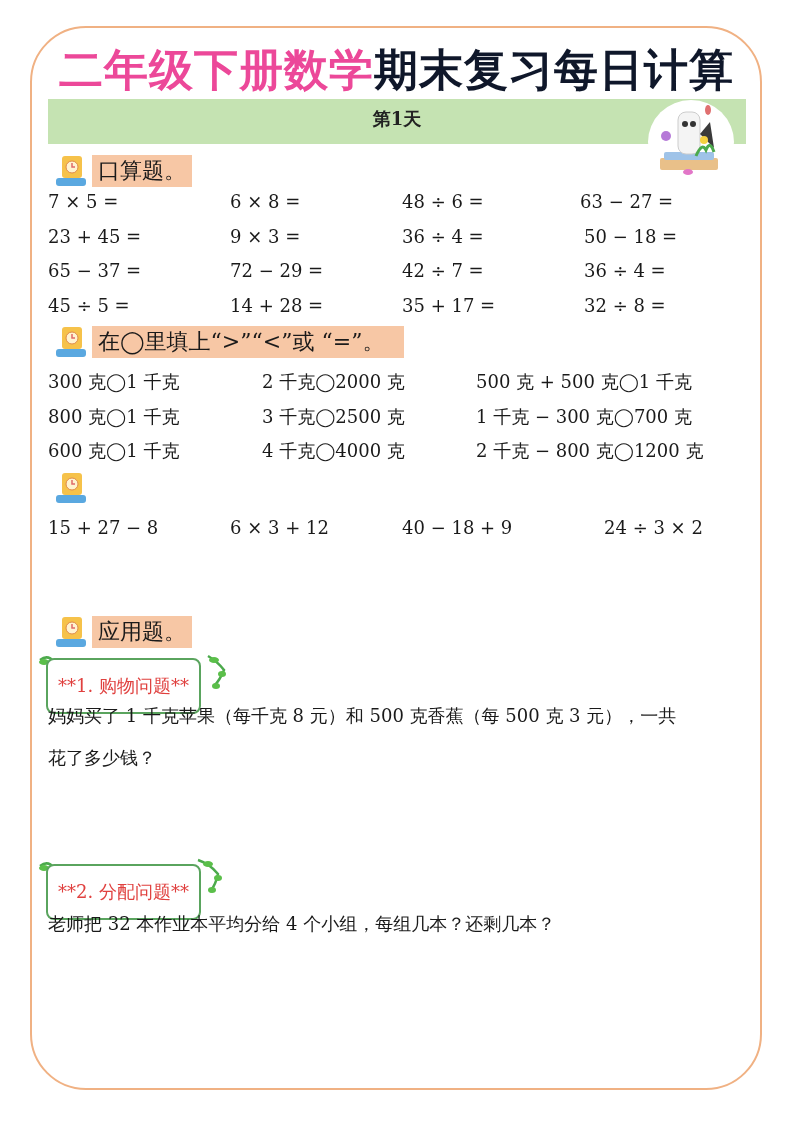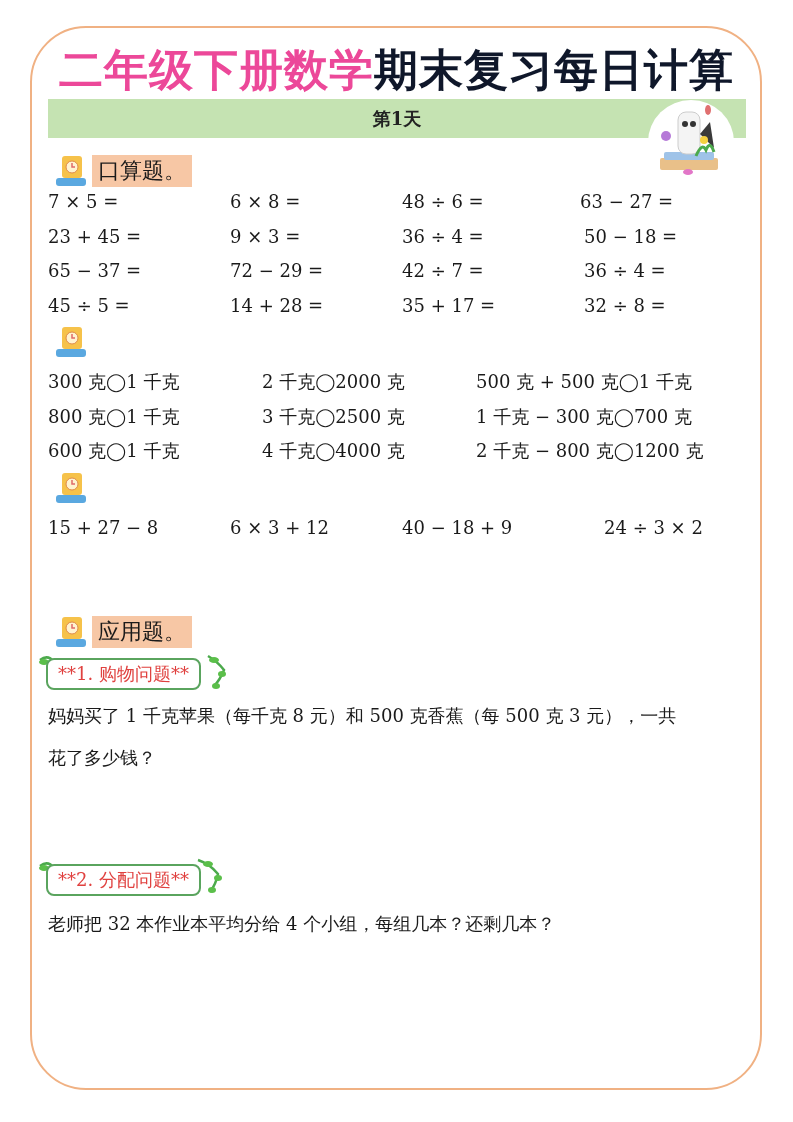--- a/index.html
+++ b/index.html
@@ -5,34 +5,34 @@
   html, body { margin:0; padding:0; background:#ffffff; }
   body { width:793px; height:1122px; position:relative; overflow:hidden;
          font-family:"DejaVu Serif","Liberation Serif",serif; color:#1a1a1a; }
   .frame { position:absolute; left:30px; top:26px; width:732px; height:1064px;
            border:2px solid #f0b183; border-radius:56px; box-sizing:border-box; }
   .title { position:absolute; left:0; top:40px; width:793px; text-align:center;
            font-family:"DejaVu Sans","Liberation Sans",sans-serif; font-weight:bold;
            font-size:44px; letter-spacing:1px; line-height:60px; }
   .title .black { color:#ec4899; }
   .title .orange { color:#0f172a; }
-  .dayband { position:absolute; left:48px; top:99px; width:698px; height:39px;
+  .dayband { position:absolute; left:48px; top:99px; width:698px; height:45px;
              background:#c5e3b2; text-align:center; line-height:39px;
              font-size:18px; font-weight:bold; color:#222; }
   .mascot { position:absolute; left:648px; top:100px; width:86px; height:84px;
             border-radius:50%; background:#fff; overflow:hidden; }
   .sec { position:absolute; left:54px; display:flex; align-items:center; }
   .clock { width:36px; height:34px; position:relative; margin-right:2px; }
   .sec-label { background:#f7c7a5; font-size:22px; padding:1px 6px; line-height:30px; color:#1a1a1a; }
   .row { position:absolute; left:48px; width:720px; font-size:18px; line-height:24px; }
   .row span { position:absolute; top:0; white-space:nowrap; }
   .q { position:absolute; left:48px; font-size:18px; line-height:24px; white-space:nowrap; }
   .tag { position:absolute; left:38px; height:36px; }
   .tag-box { position:absolute; left:8px; top:6px; border:2px solid #5aa45e; border-radius:8px;
-             background:#fff; height:28px; padding:0 10px; line-height:28px; font-size:18px;
+             background:#fff; height:28px; padding:12px 10px; line-height:28px; font-size:18px;
              color:#e0413f; white-space:nowrap; }
   .vine { position:absolute; }
 </style>
 </head>
 <body>
 
 <div class="frame"></div>
 
 <div class="title">
   <span class="black">二年级下册数学</span><span class="orange">期末复习每日计算</span>
@@ -95,20 +95,21 @@
 
 <div class="sec" style="top:325px;">
   <span class="clock">
     <svg width="36" height="34" viewBox="0 0 36 34">
         <rect x="2" y="24" width="30" height="8" rx="3" fill="#5aa8e0"></rect>
         <rect x="8" y="2" width="20" height="22" rx="3" fill="#f6c24a"></rect>
         <circle cx="18" cy="13" r="6" fill="#fff3d0" stroke="#e08a4a"></circle>
         <path d="M18 9v4h3" stroke="#e06a6a" stroke-width="1.5" fill="none"></path>
       </svg>
   </span>
+  <span class="sec-label" style="padding-right:20px;">在◯里填上“&gt;”“&lt;”或 “=”。</span>
 </div>
 
 <div class="row" style="top:370px;">
   <span style="left:0">300 克◯1 千克</span>
   <span style="left:214px">2 千克◯2000 克</span>
   <span style="left:428px">500 克 + 500 克◯1 千克</span>
 </div>
 <div class="row" style="top:405px;">
   <span style="left:0">800 克◯1 千克</span>
   <span style="left:214px">3 千克◯2500 克</span>

